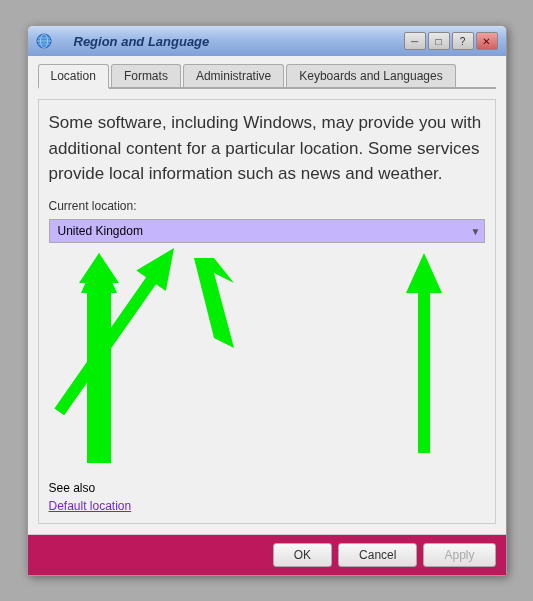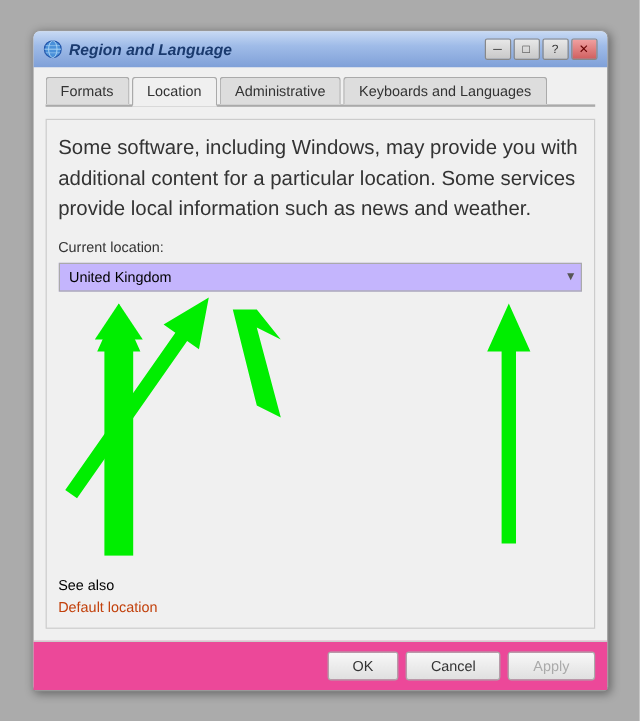--- a/index.html
+++ b/index.html
@@ -28,21 +28,21 @@
       padding: 4px 8px;
       display: flex;
       align-items: center;
       justify-content: space-between;
       height: 30px;
     }
 
     .title-bar-left {
       display: flex;
       align-items: center;
-      gap: 6px;
+      gap: 22px;
     }
 
     .title-icon {
       width: 16px;
       height: 16px;
     }
 
     .title-text {
       font-size: 13px;
       font-weight: bold;
@@ -157,32 +157,33 @@
       position: relative;
       height: 220px;
     }
 
     .see-also-title {
       font-size: 12px;
       margin-bottom: 4px;
     }
 
     .see-also-link {
-      color: #c2410c;
+      color: #6d28d9;
+      text-decoration: underline;
       cursor: pointer;
       font-size: 12px;
     }
 
     .dialog-buttons {
       display: flex;
       justify-content: flex-end;
       gap: 6px;
       padding: 8px 10px;
       border-top: 1px solid #ccc;
-      background: #ec4899;
+      background: #be185d;
     }
 
     .btn {
       padding: 4px 20px;
       font-size: 12px;
       background: linear-gradient(to bottom, #f8f8f8, #e0e0e0);
       border: 1px solid #aaa;
       border-radius: 3px;
       cursor: pointer;
       color: #333;
@@ -214,22 +215,22 @@
       <div class="tb-btn">─</div>
       <div class="tb-btn">□</div>
       <div class="tb-btn">?</div>
       <div class="tb-btn close">✕</div>
     </div>
   </div>
 
   <div class="dialog-content">
 
     <div class="tabs">
+      <div class="tab active">Location</div>
       <div class="tab">Formats</div>
-      <div class="tab active">Location</div>
       <div class="tab">Administrative</div>
       <div class="tab">Keyboards and Languages</div>
     </div>
 
     <div class="panel">
       <p class="description-text">Some software, including Windows, may provide you with additional content for a particular location. Some services provide local information such as news and weather.</p>
       <p class="current-location-label">Current location:</p>
       <div class="dropdown-wrapper">
         <select class="dropdown">
           <option>United Kingdom</option>

